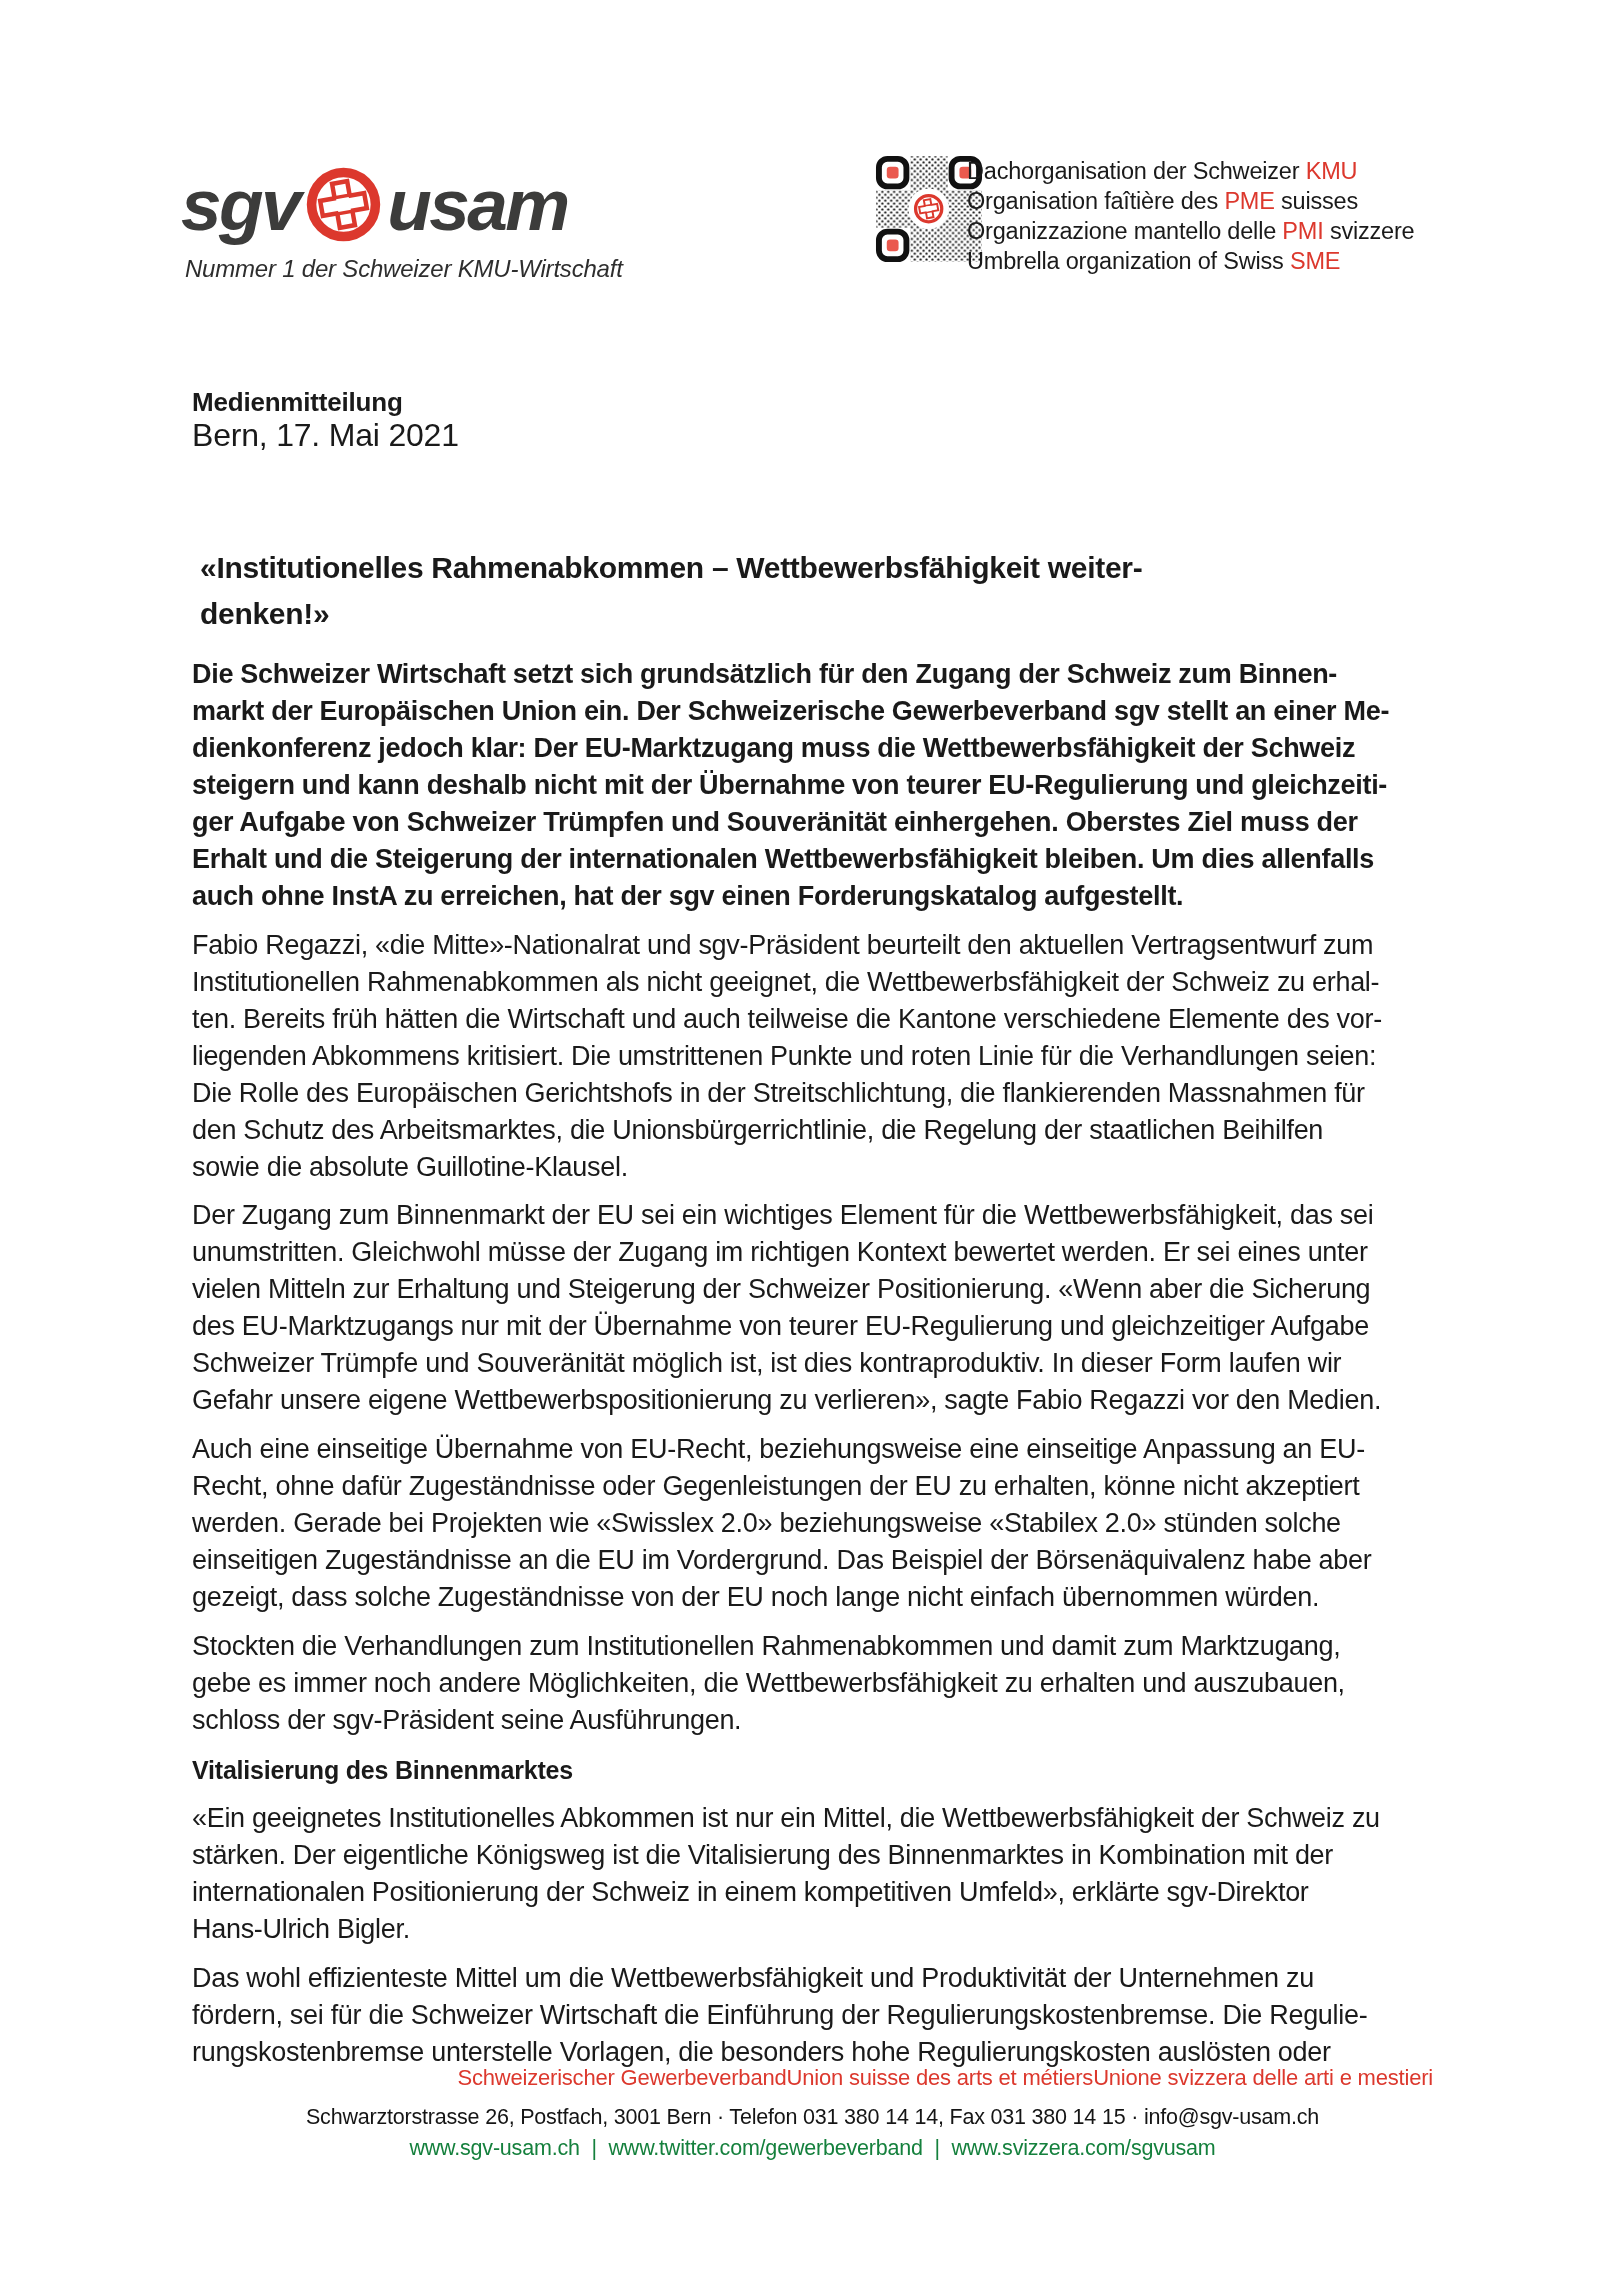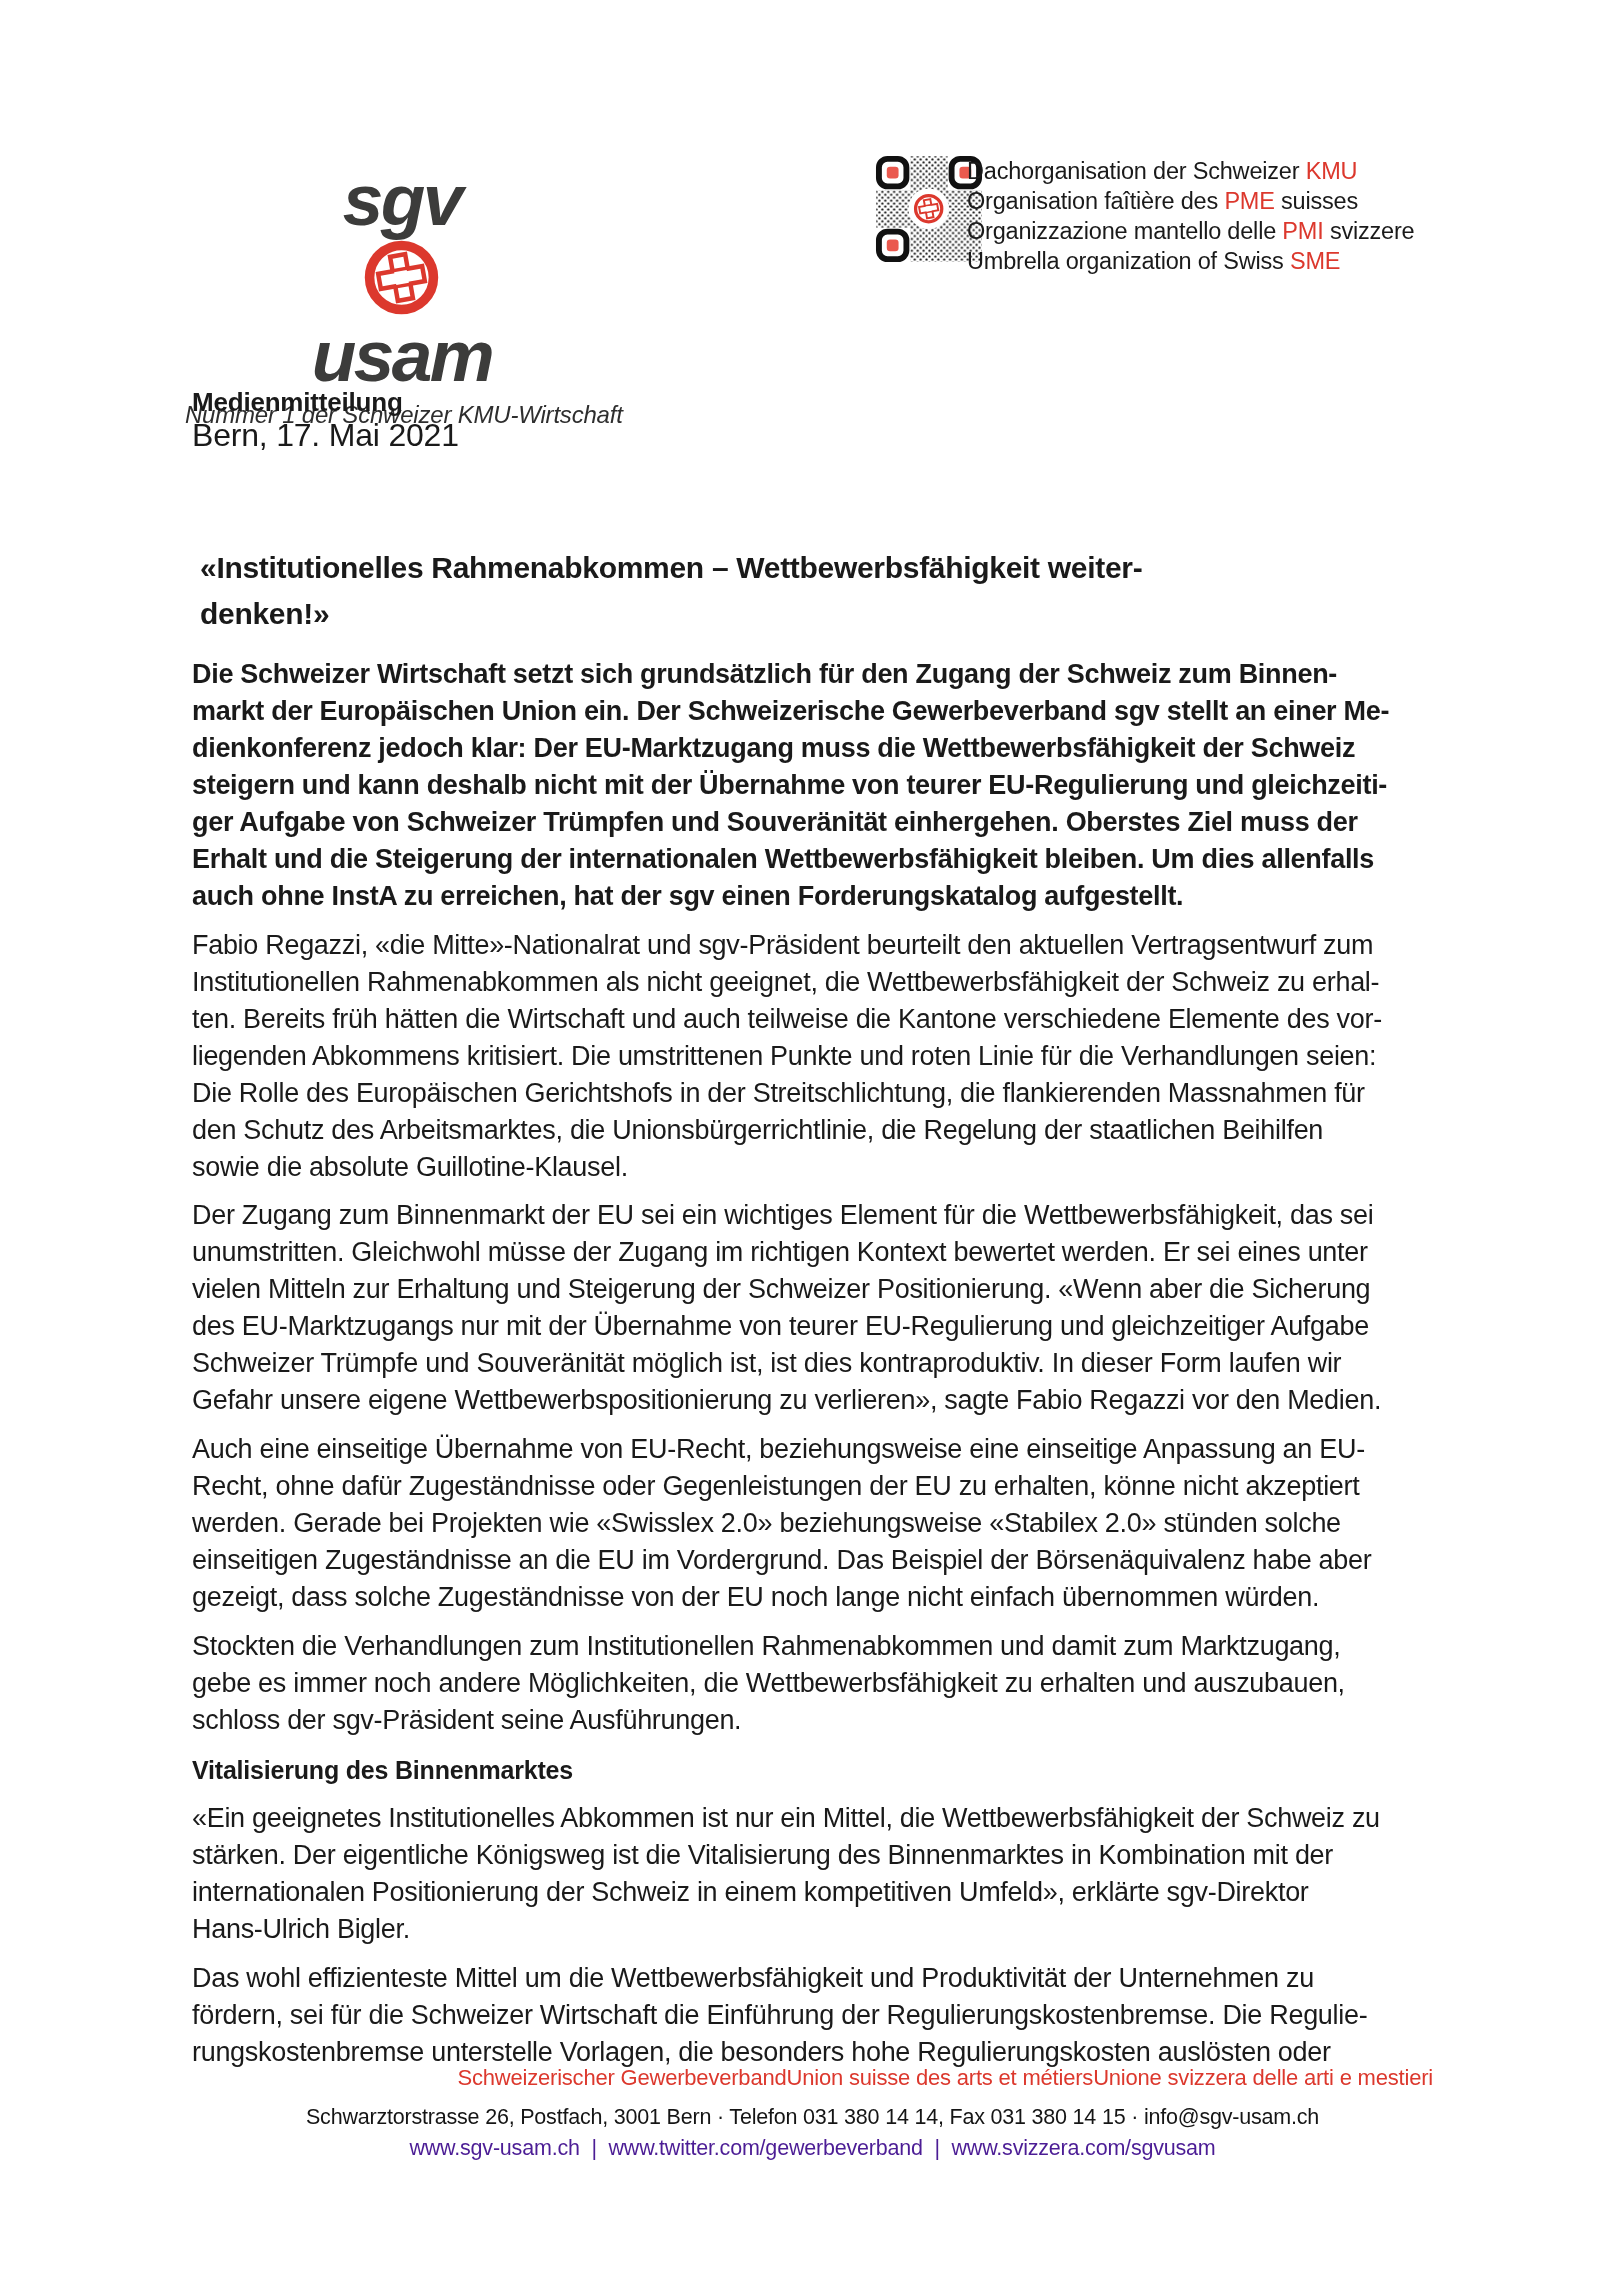--- a/index.html
+++ b/index.html
@@ -6,21 +6,21 @@
   .page{
     position:relative;
     width:1616px;height:2284px;
     background:#fff;
     overflow:hidden;
     font-family:"Liberation Sans", sans-serif;
     color:#1a1a1a;
   }
   
   .brand{position:absolute;left:181px;top:163px;}
-  .logo-row{display:flex;align-items:center;color:#3c3c3b;flex-direction:column;}
+  .logo-row{display:flex;align-items:center;color:#3c3c3b;}
   .logo-txt{
     font-size:73px;font-style:italic;font-weight:700;
     letter-spacing:-2.6px;line-height:1;
   }
   .logo-mark{width:83px;height:83px;margin:0 2.6px;}
   .tagline{
     margin-top:9px;margin-left:3.9px;
     font-size:24px;font-style:italic;color:#2e2e2e;letter-spacing:-0.2px;
   }
   .qr{position:absolute;left:875px;top:155px;width:108px;height:108px;}
@@ -53,21 +53,21 @@
     display:flex;justify-content:flex-end;
     font-size:22px;color:#dc382d;letter-spacing:-0.2px;
   }
   .f-addr{
     position:absolute;left:192px;top:2105px;width:1241px;
     font-size:21.5px;text-align:center;letter-spacing:-0.2px;color:#151515;
   }
   .f-web{
     position:absolute;left:192px;top:2136px;width:1241px;
     display:flex;justify-content:center;align-items:center;
-    font-size:21.5px;letter-spacing:-0.2px;color:#4c1d95;
+    font-size:21.5px;letter-spacing:-0.2px;color:#15803d;
   }
   .f-web .bar{margin:0 11.7px;}
 </style>
 </head>
 <body>
 
 <div class="page">
 
   <div class="brand">
     <div class="logo-row">

